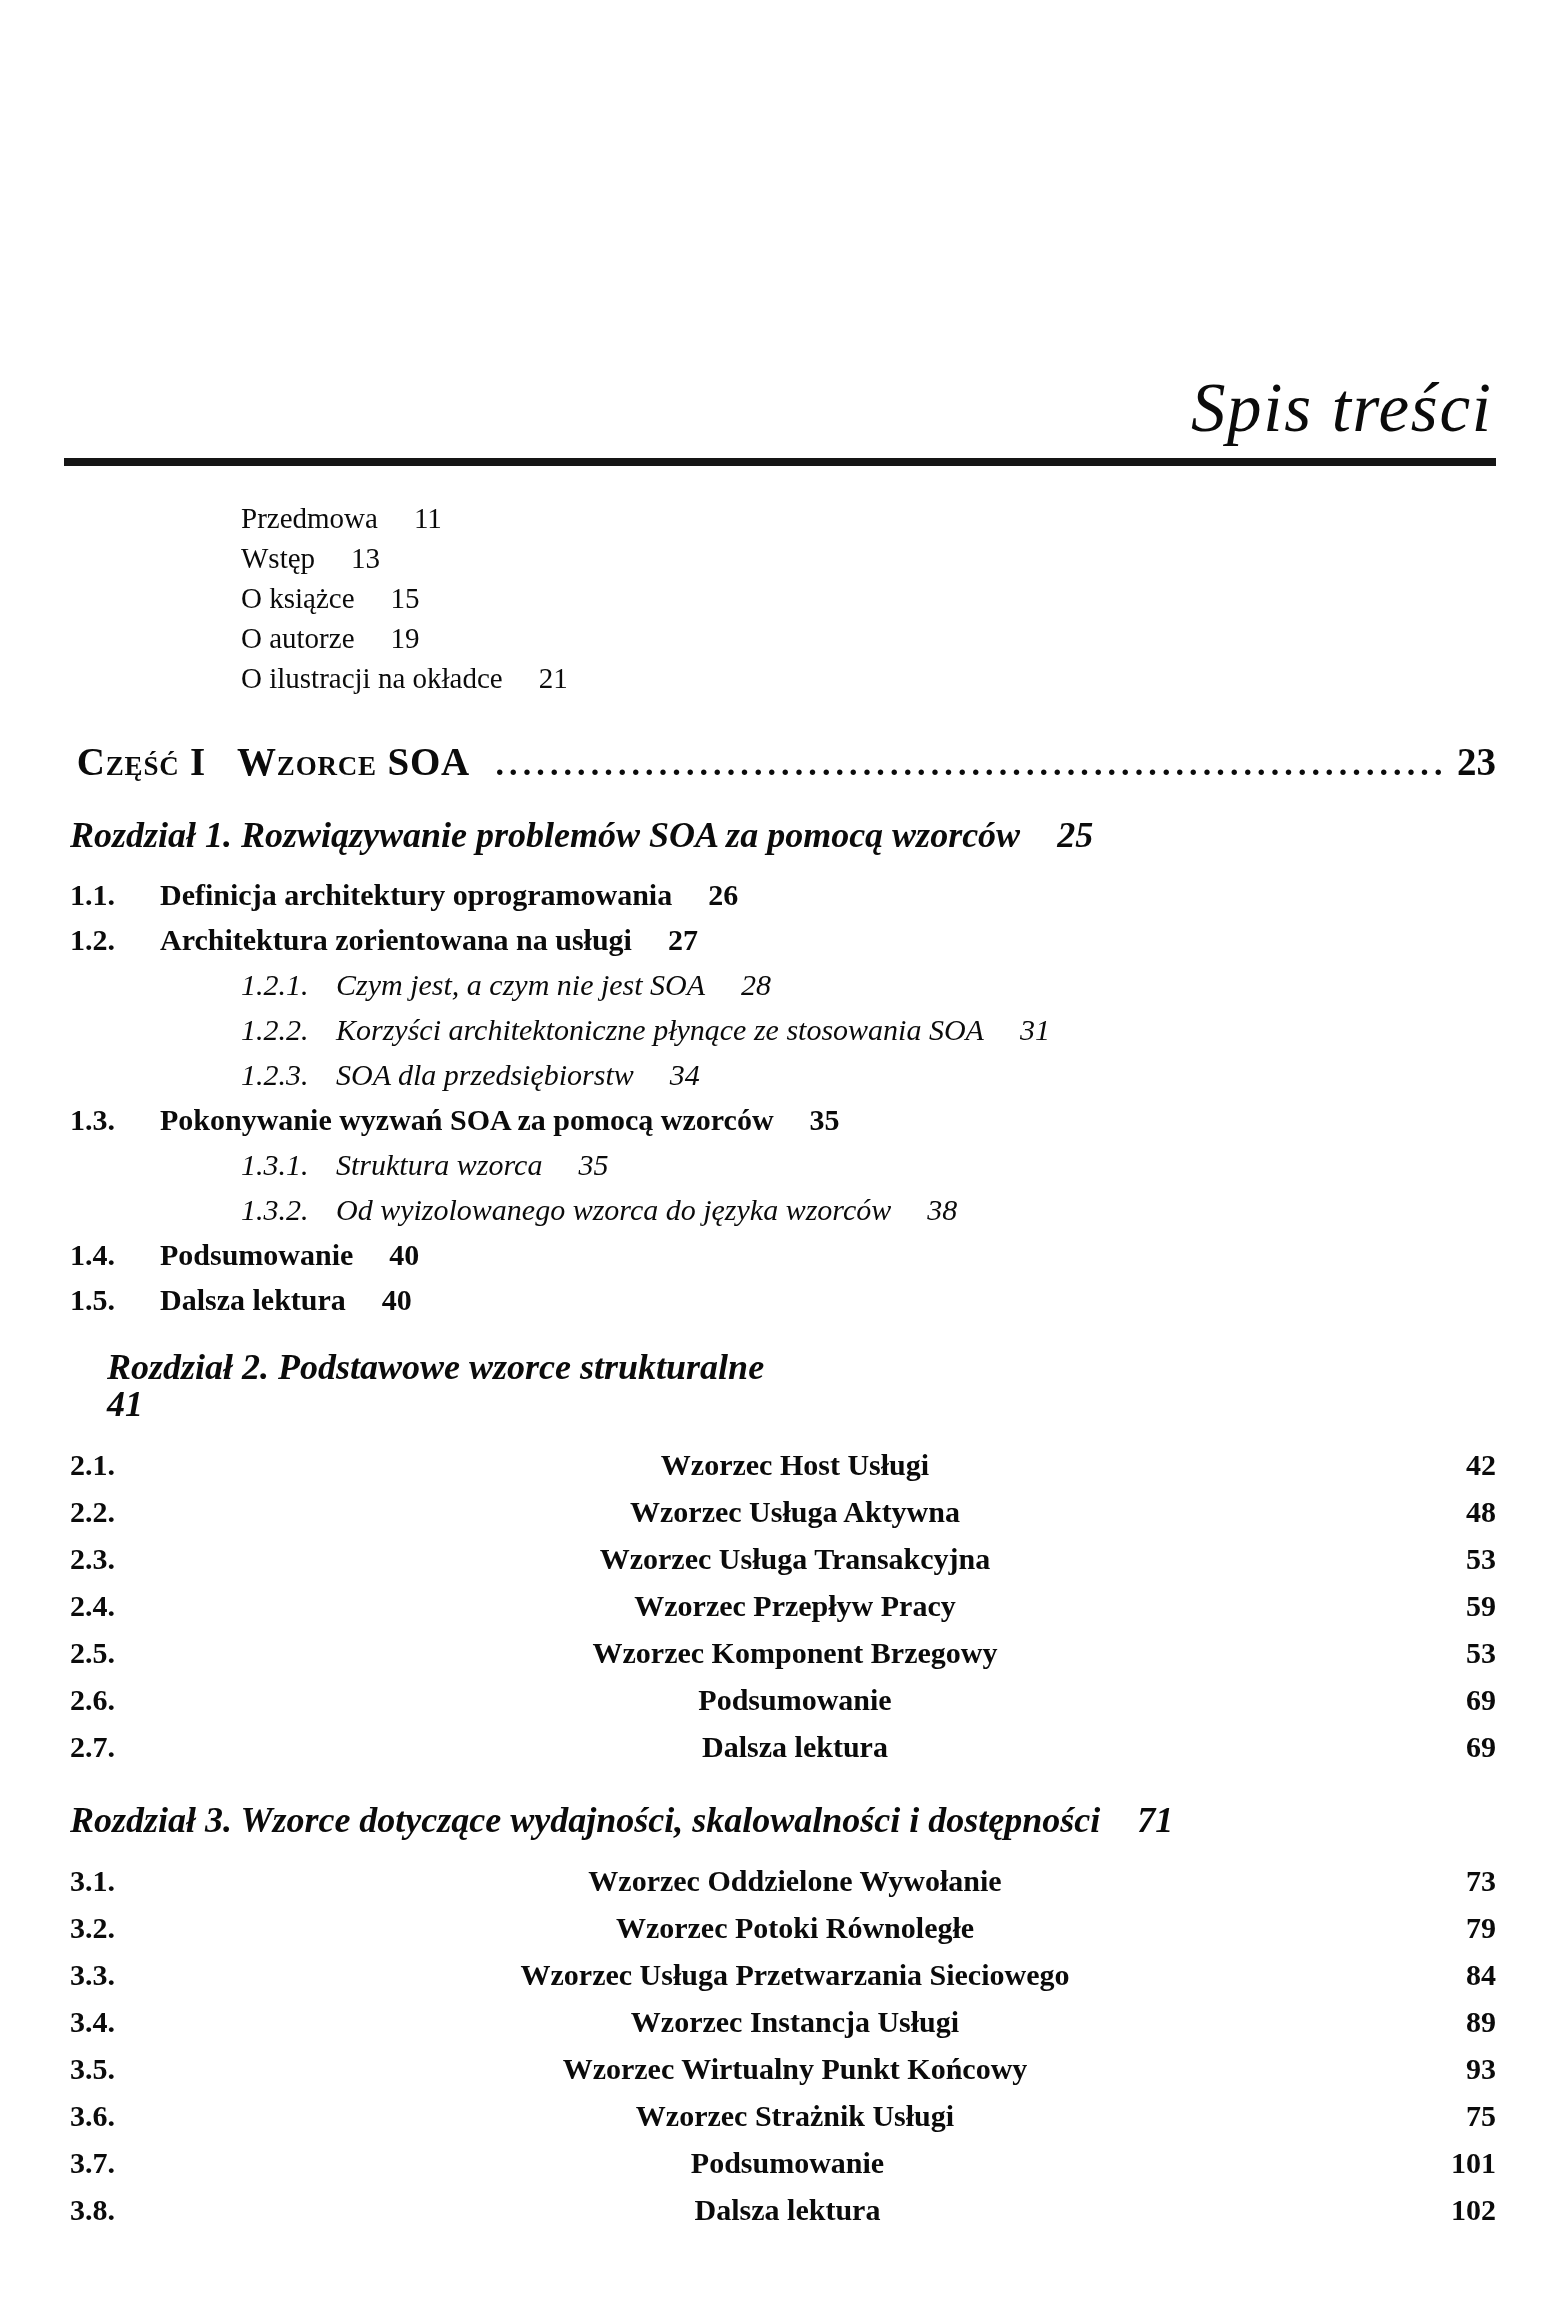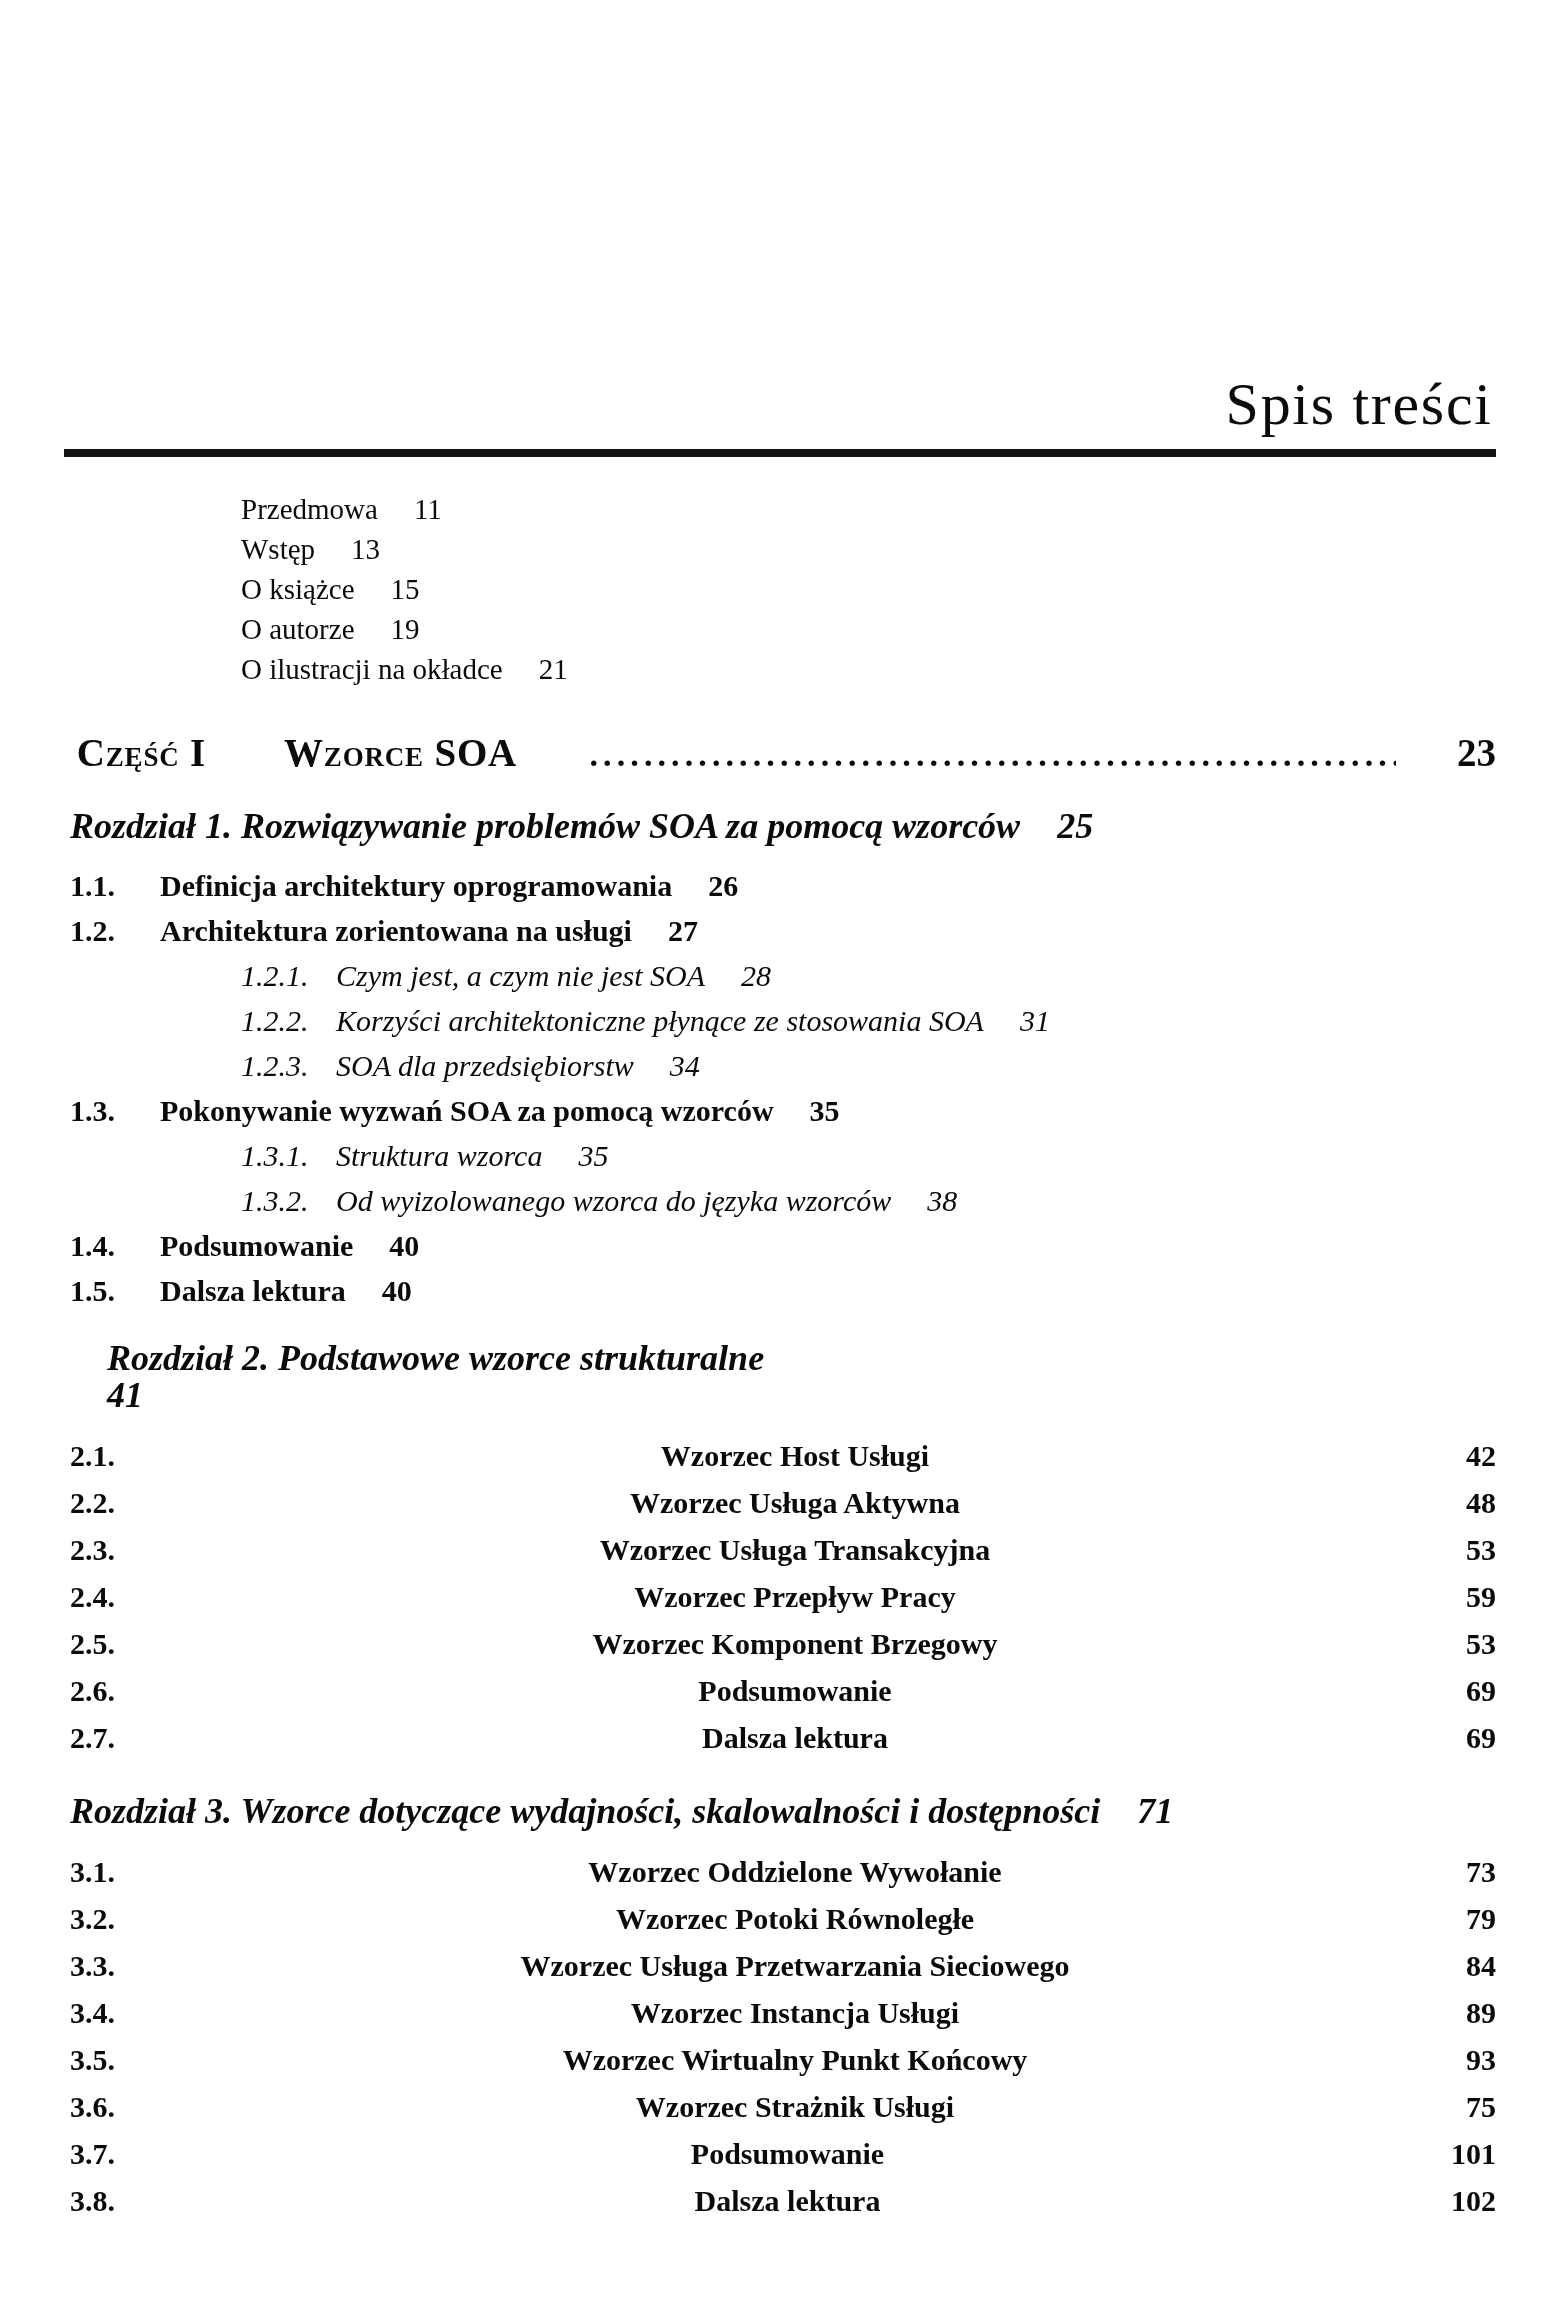--- a/index.html
+++ b/index.html
@@ -20,22 +20,23 @@
     box-sizing: border-box;
     width: 1564px;
     height: 2319px;
     padding: 0 68px 0 70px;
     background: #ffffff;
   }
   
   .doc-title {
     margin-top: 374px;
     text-align: right;
+    font-style: italic;
     font-weight: 400;
-    font-size: 60px;
+    font-size: 69px;
     line-height: 1;
     letter-spacing: 1.7px;
     padding-right: 3.4px;
     white-space: nowrap;
   }
   .rule {
     height: 7.6px;
     background: #151515;
     margin-top: 15.3px;
     margin-left: -6px;
@@ -53,21 +54,20 @@
   
   .part-row {
     display: flex;
     align-items: baseline;
     margin-top: 44px;
     margin-left: 6.8px;
     font-weight: 700;
     font-size: 39px;
     line-height: 1;
     white-space: nowrap;
-    gap: 47px;
   }
   .part-label, .part-title {
     font-variant: small-caps;
     letter-spacing: 0.8px;
   }
   .part-title { margin-left: 31px; }
   .leader {
     flex: 1;
     overflow: hidden;
     white-space: nowrap;

